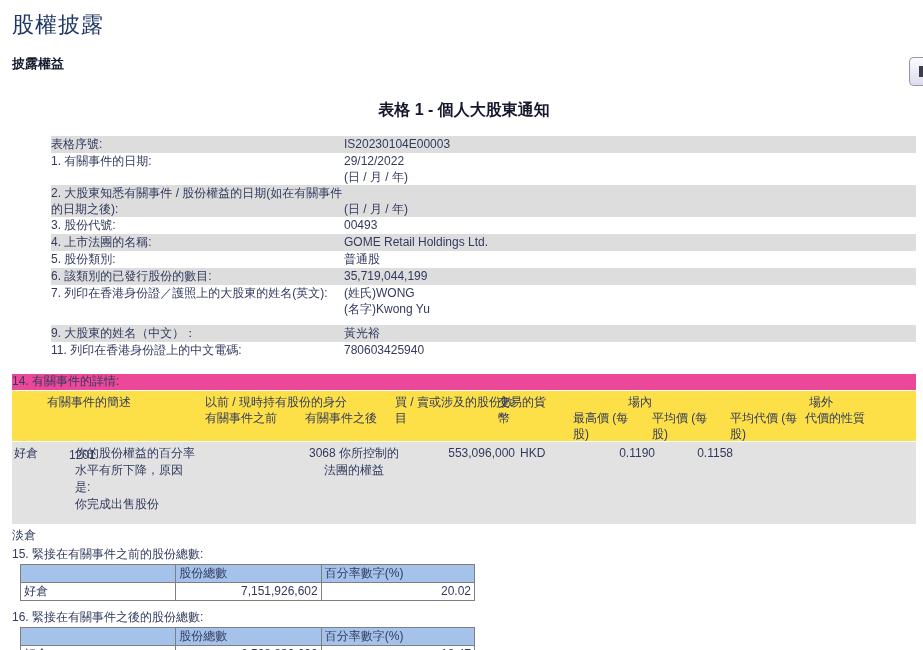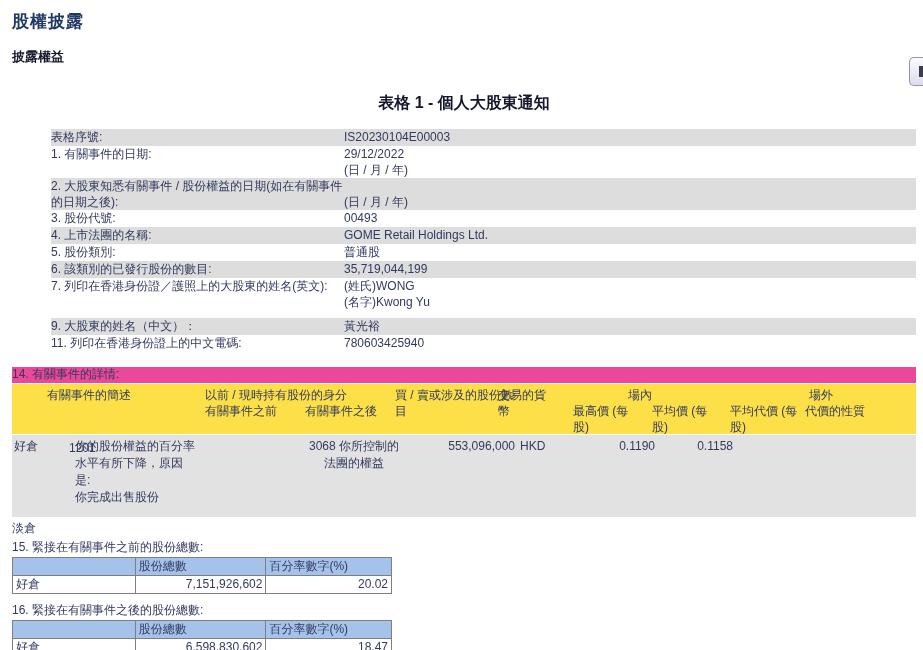--- a/index.html
+++ b/index.html
@@ -4,21 +4,21 @@
 <style>
   html,body{margin:0;padding:0;}
   body{
     width:923px;height:650px;position:relative;overflow:hidden;
     background:#ffffff;
     font-family:"Liberation Sans","DejaVu Sans",sans-serif;
     font-size:12px;color:#323a5e;
   }
   .content{width:904px;margin-left:12px;}
 
-  .page-title{font-size:17px;font-weight:bold;color:#1f3864;margin:10px 0 0;letter-spacing:1px;}
+  .page-title{font-size:22px;font-weight:normal;color:#1f3864;margin:10px 0 0;letter-spacing:1px;}
   .sub-title{font-size:13px;font-weight:bold;color:#15182b;margin:15px 0 0;}
   .form-title{font-size:16px;font-weight:bold;color:#15182b;margin:27px 0 4px;text-align:center;}
 
   .form{margin-top:15px;}
   .frow{display:flex;min-height:16px;line-height:15.5px;padding-top:1px;margin-left:39px;}
   .frow.gray{background:#dddddd;}
   .frow .lbl{width:293px;flex:none;white-space:pre-line;}
   .frow .val{white-space:pre-line;flex:1;}
   .gap-after{margin-bottom:8px;}
 
@@ -47,21 +47,21 @@
   .d-capacity{left:286px;top:3px;width:112px;text-align:center;}
   .d-shares{left:383px;top:3px;width:120px;text-align:right;}
   .d-currency{left:508px;top:3px;}
   .d-highest{left:563px;top:3px;width:80px;text-align:right;}
   .d-avg{left:641px;top:3px;width:80px;text-align:right;}
 
   .shortpos{margin:4px 0 4px;line-height:15px;}
   .seclbl{margin:3px 0 2px;line-height:15px;}
   .seclbl.second{margin-top:9px;}
 
-  table.totals{border-collapse:collapse;width:380px;color:#323a5e;font-size:12px;margin-top:1px;}
+  table.totals{border-collapse:collapse;width:455px;color:#323a5e;font-size:12px;margin-top:1px;margin-left:8px;}
   table.totals td{border:1px solid #7f7f7f;padding:1px 3px;height:15px;line-height:15px;}
   table.totals td.c1{width:149px;}
   table.totals td.c2{width:139px;}
   table.totals td.c3{width:147px;}
   table.totals tr.hd td{background:#a5c3ea;}
   table.totals td.num{text-align:right;}
 
   .corner-btn{
     position:absolute;top:57px;right:0;width:13px;height:27px;
     border:1px solid #9494ac;border-right:none;border-radius:5px 0 0 5px;

